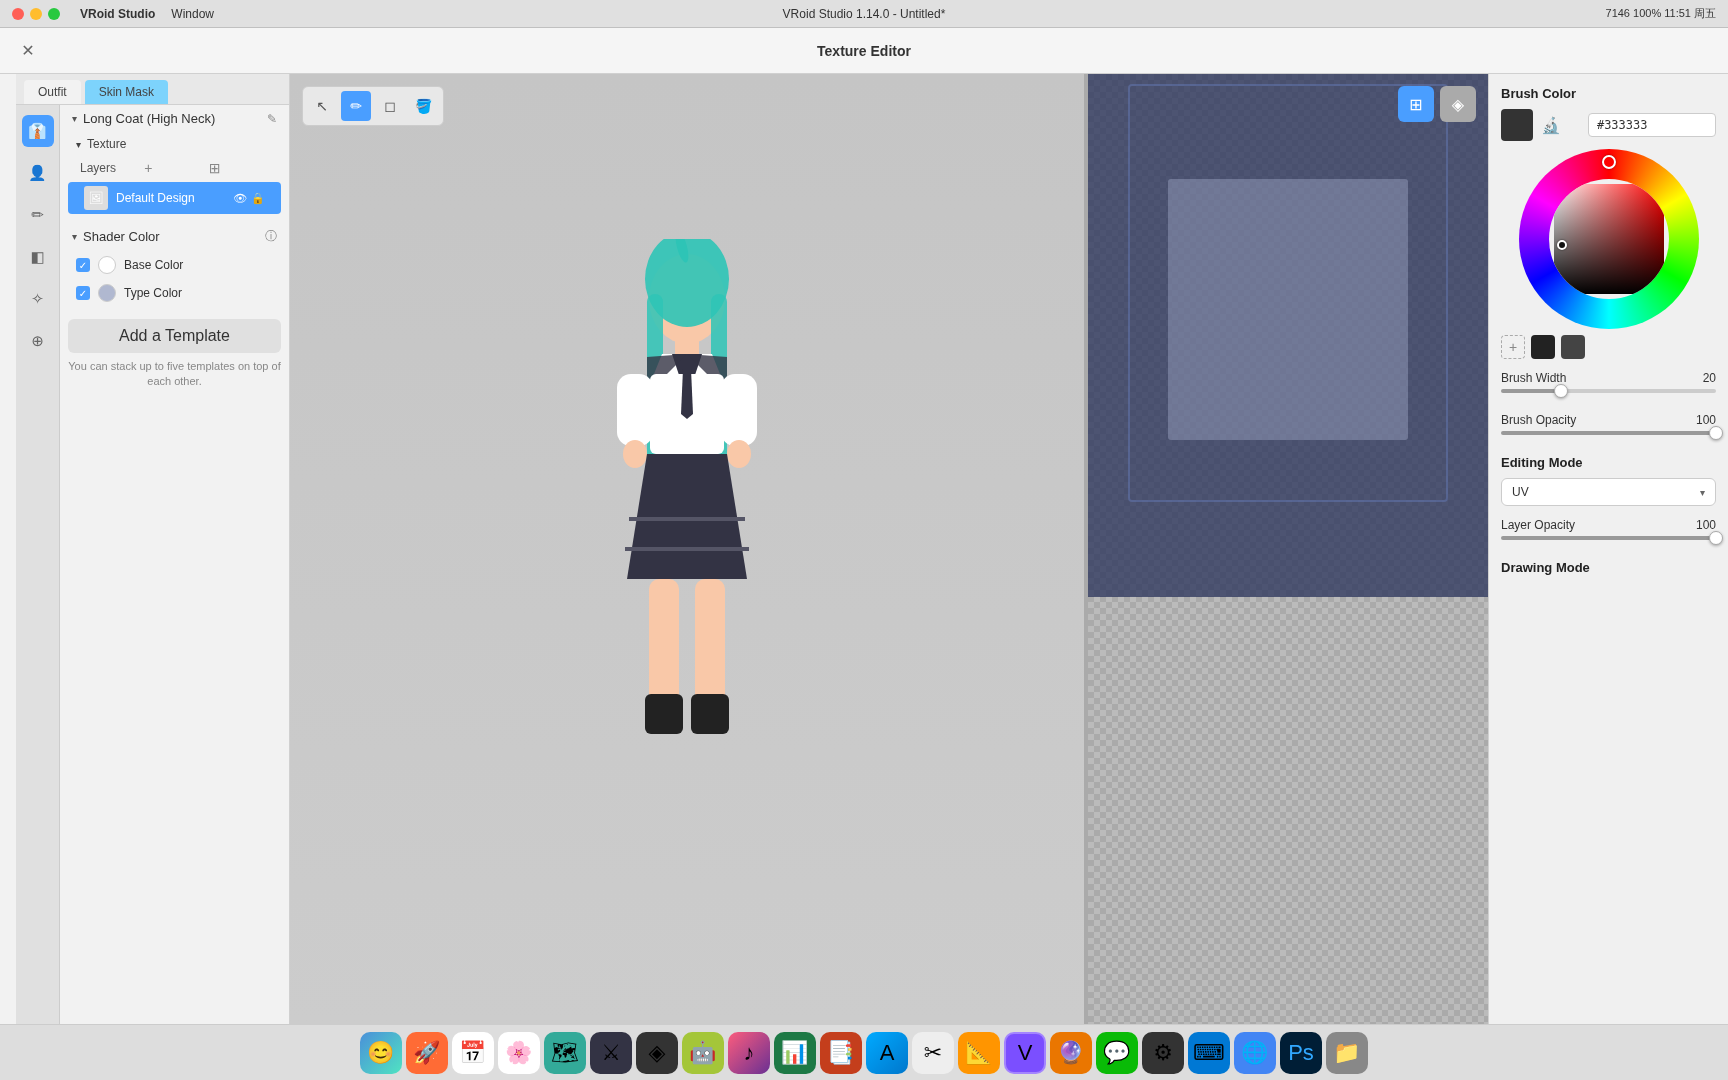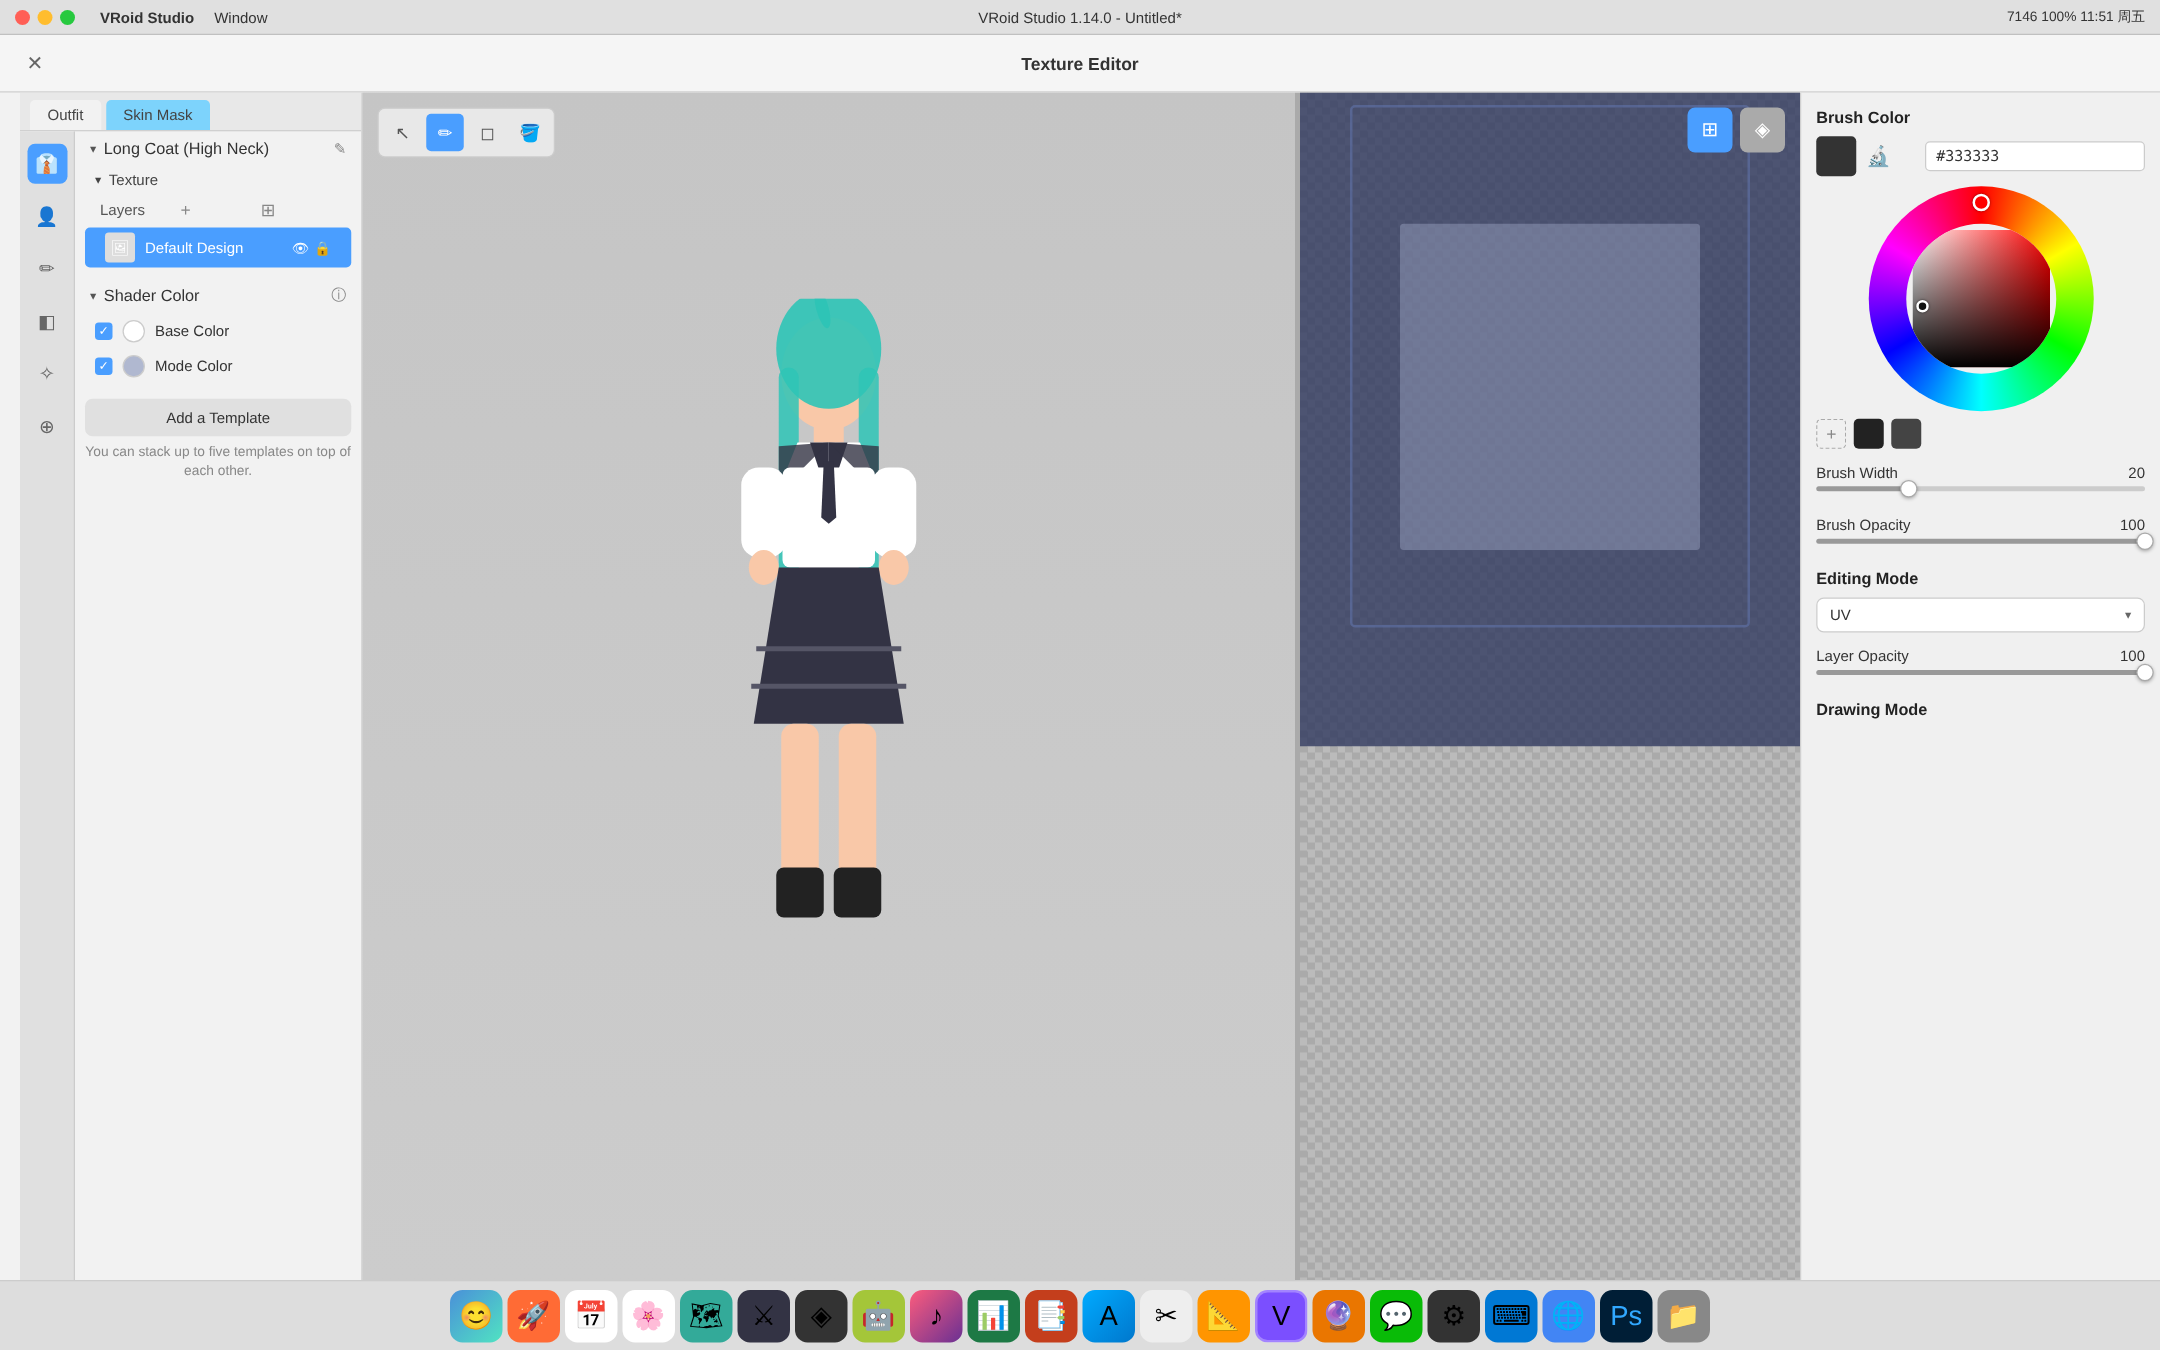--- a/index.html
+++ b/index.html
@@ -131,21 +131,21 @@
 
     .template-section {
       margin: 12px 8px;
     }
     .template-btn {
       width: 100%;
       padding: 8px;
       background: #e0e0e0;
       border: none;
       border-radius: 6px;
-      font-size: 12px;
+      font-size: 16px;
       color: #333;
       cursor: pointer;
       text-align: center;
     }
     .template-hint { font-size: 11px; color: #888; text-align: center; margin-top: 6px; line-height: 1.4; }
 
     
     .canvas-area { flex: 1; display: flex; position: relative; background: #d0d0d0; }
 
     .canvas-toolbar {
@@ -188,21 +188,21 @@
       font-size: 16px;
     }
     .view-btn.secondary { background: #aaa; }
 
     .canvas-left { flex: 1; background: #c8c8c8; display: flex; align-items: center; justify-content: center; position: relative; }
     .canvas-divider { width: 4px; background: #aaa; cursor: ew-resize; }
     .canvas-right { width: 400px; background: #b8b8b8; position: relative; }
 
     
     .right-panel {
-      width: 288px;
+      width: 240px;
       background: #f0f0f0;
       border-left: 1px solid #d0d0d0;
       display: flex;
       flex-direction: column;
       padding: 12px;
       overflow-y: auto;
       gap: 12px;
     }
     .panel-section-title {
       font-size: 13px;
@@ -472,21 +472,21 @@
 
           <div class="color-item">
             <div class="checkbox">✓</div>
             <div class="color-dot" style="background:#ffffff;"></div>
             <span>Base Color</span>
           </div>
 
           <div class="color-item">
             <div class="checkbox">✓</div>
             <div class="color-dot" style="background:#b0b8d0;"></div>
-            <span>Mode Color</span>
+            <span>Type Color</span>
           </div>
 
           <div class="template-section">
             <button class="template-btn">Add a Template</button>
             <p class="template-hint">You can stack up to five templates on top of each other.</p>
           </div>
         </div>
       </div>
     </div>
 

